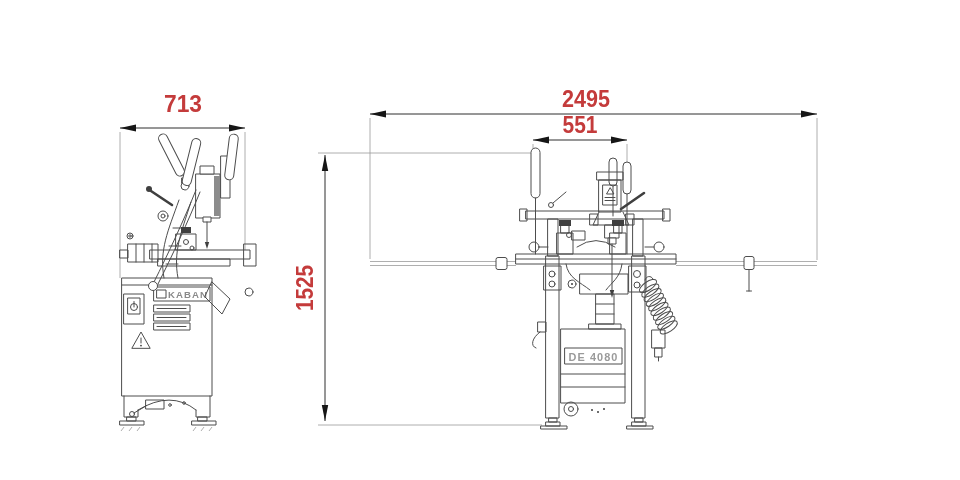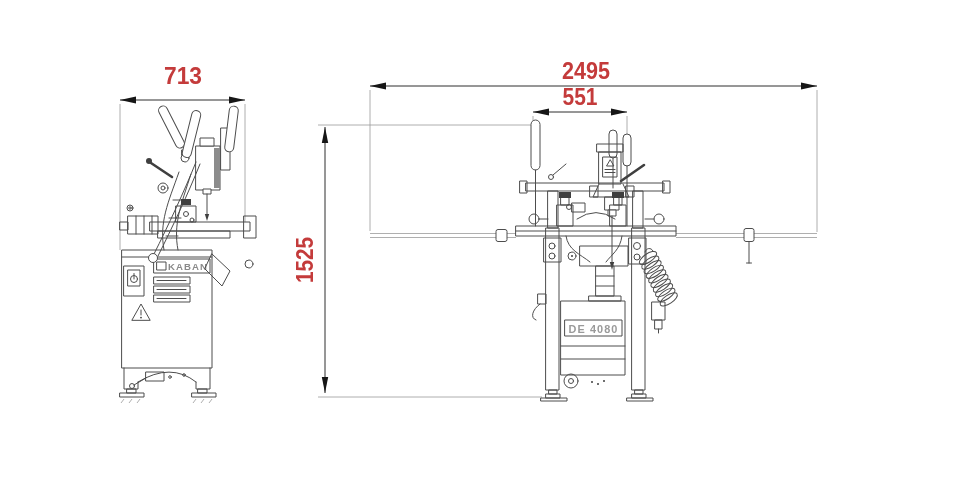--- a/index.html
+++ b/index.html
@@ -2,21 +2,21 @@
 <html style="--dimension-text: #c43b3b; --drawing-line: #4d4d4d; --background: #ffffff;"><head>
 <meta charset="utf-8">
 <style>
   :root{
     --dimension-text:#c43b3b;
     --drawing-line:#4d4d4d;
     --background:#ffffff;
   }
   html,body{margin:0;padding:0;background:var(--background);}
   .canvas{position:relative;width:960px;height:404px;background:var(--background);overflow:hidden;
-          font-family:"Liberation Sans","DejaVu Sans",sans-serif;}
+          font-family:"Liberation Sans","DejaVu Sans",sans-serif;margin-top:28px;}
   svg{display:block}
   
   .a   {stroke:var(--drawing-line);fill:none;stroke-width:1;stroke-linejoin:round;stroke-linecap:round;}
   .af  {stroke:var(--drawing-line);fill:#ffffff;stroke-width:1;stroke-linejoin:round;}
   .agd {stroke:none;fill:#8c8c8c;}
   .ad  {stroke:none;fill:#3f3f3f;}
   .dk  {stroke:#3f3f3f;stroke-width:2.6;fill:none;stroke-linecap:round;}
   .ext {stroke:#9b9b9b;fill:none;stroke-width:0.8;}
   .dim {stroke:#2e2e2e;fill:none;stroke-width:1;}
   .arw {fill:#161616;stroke:none;}

